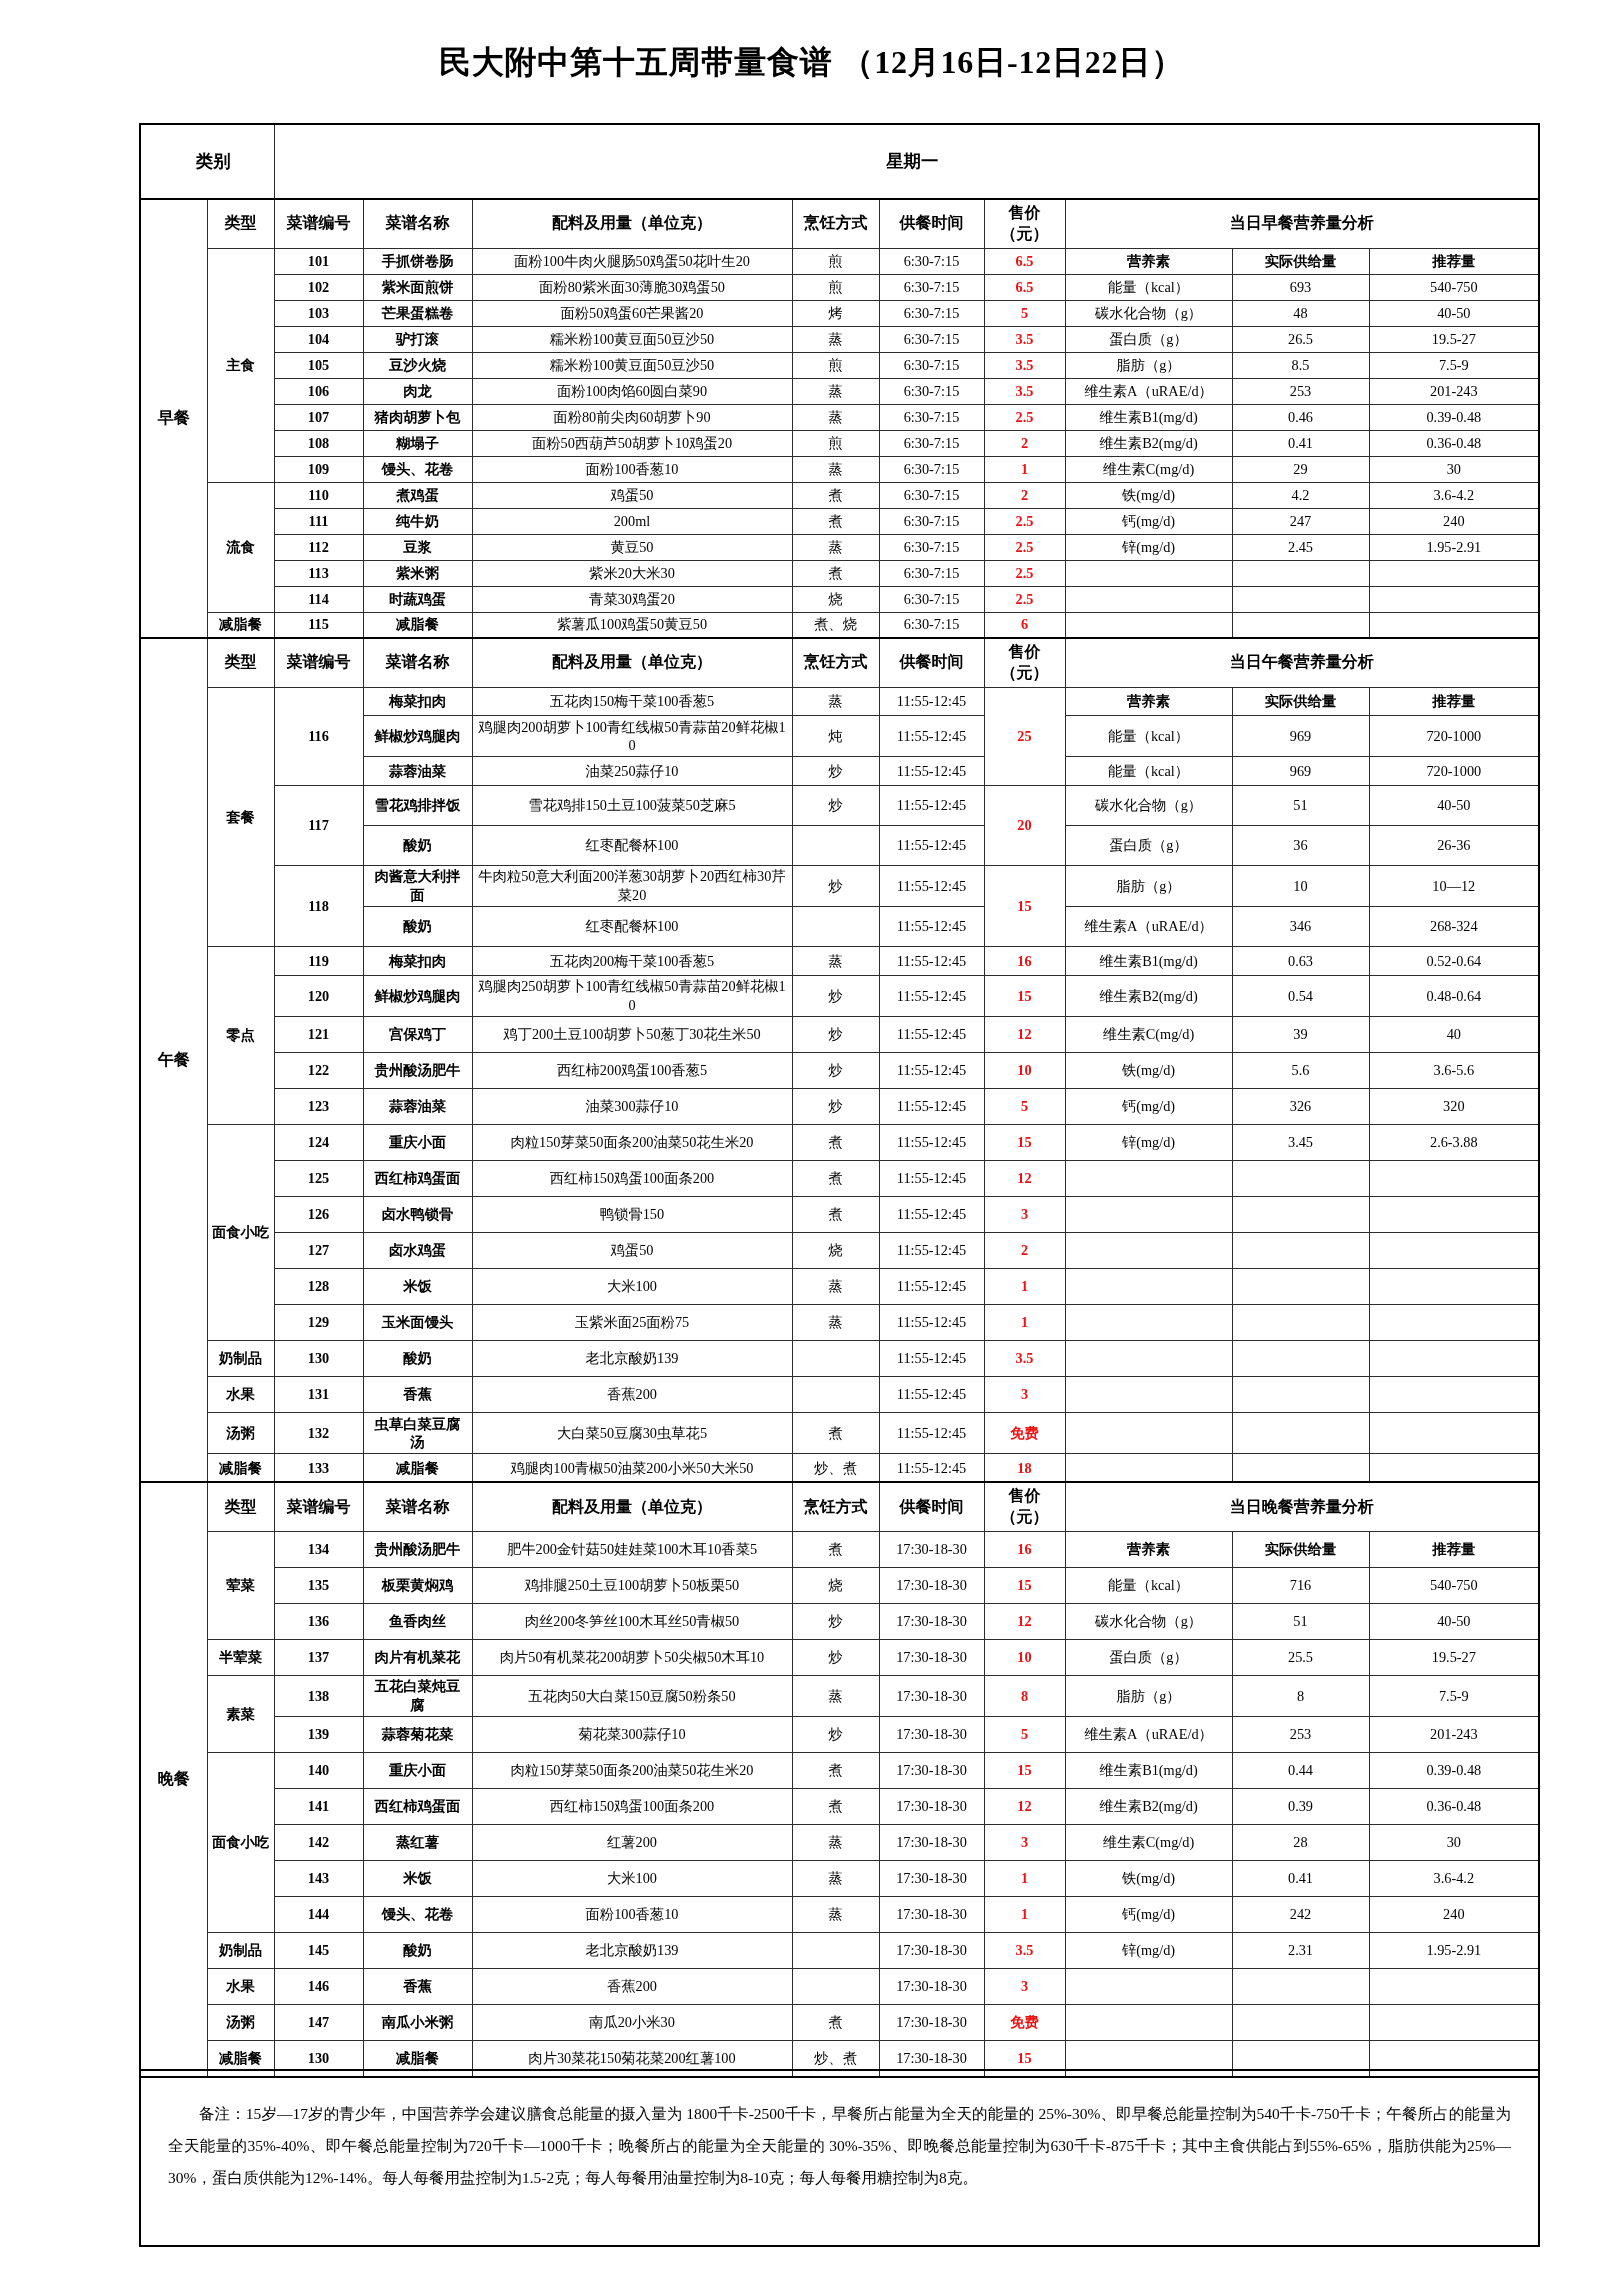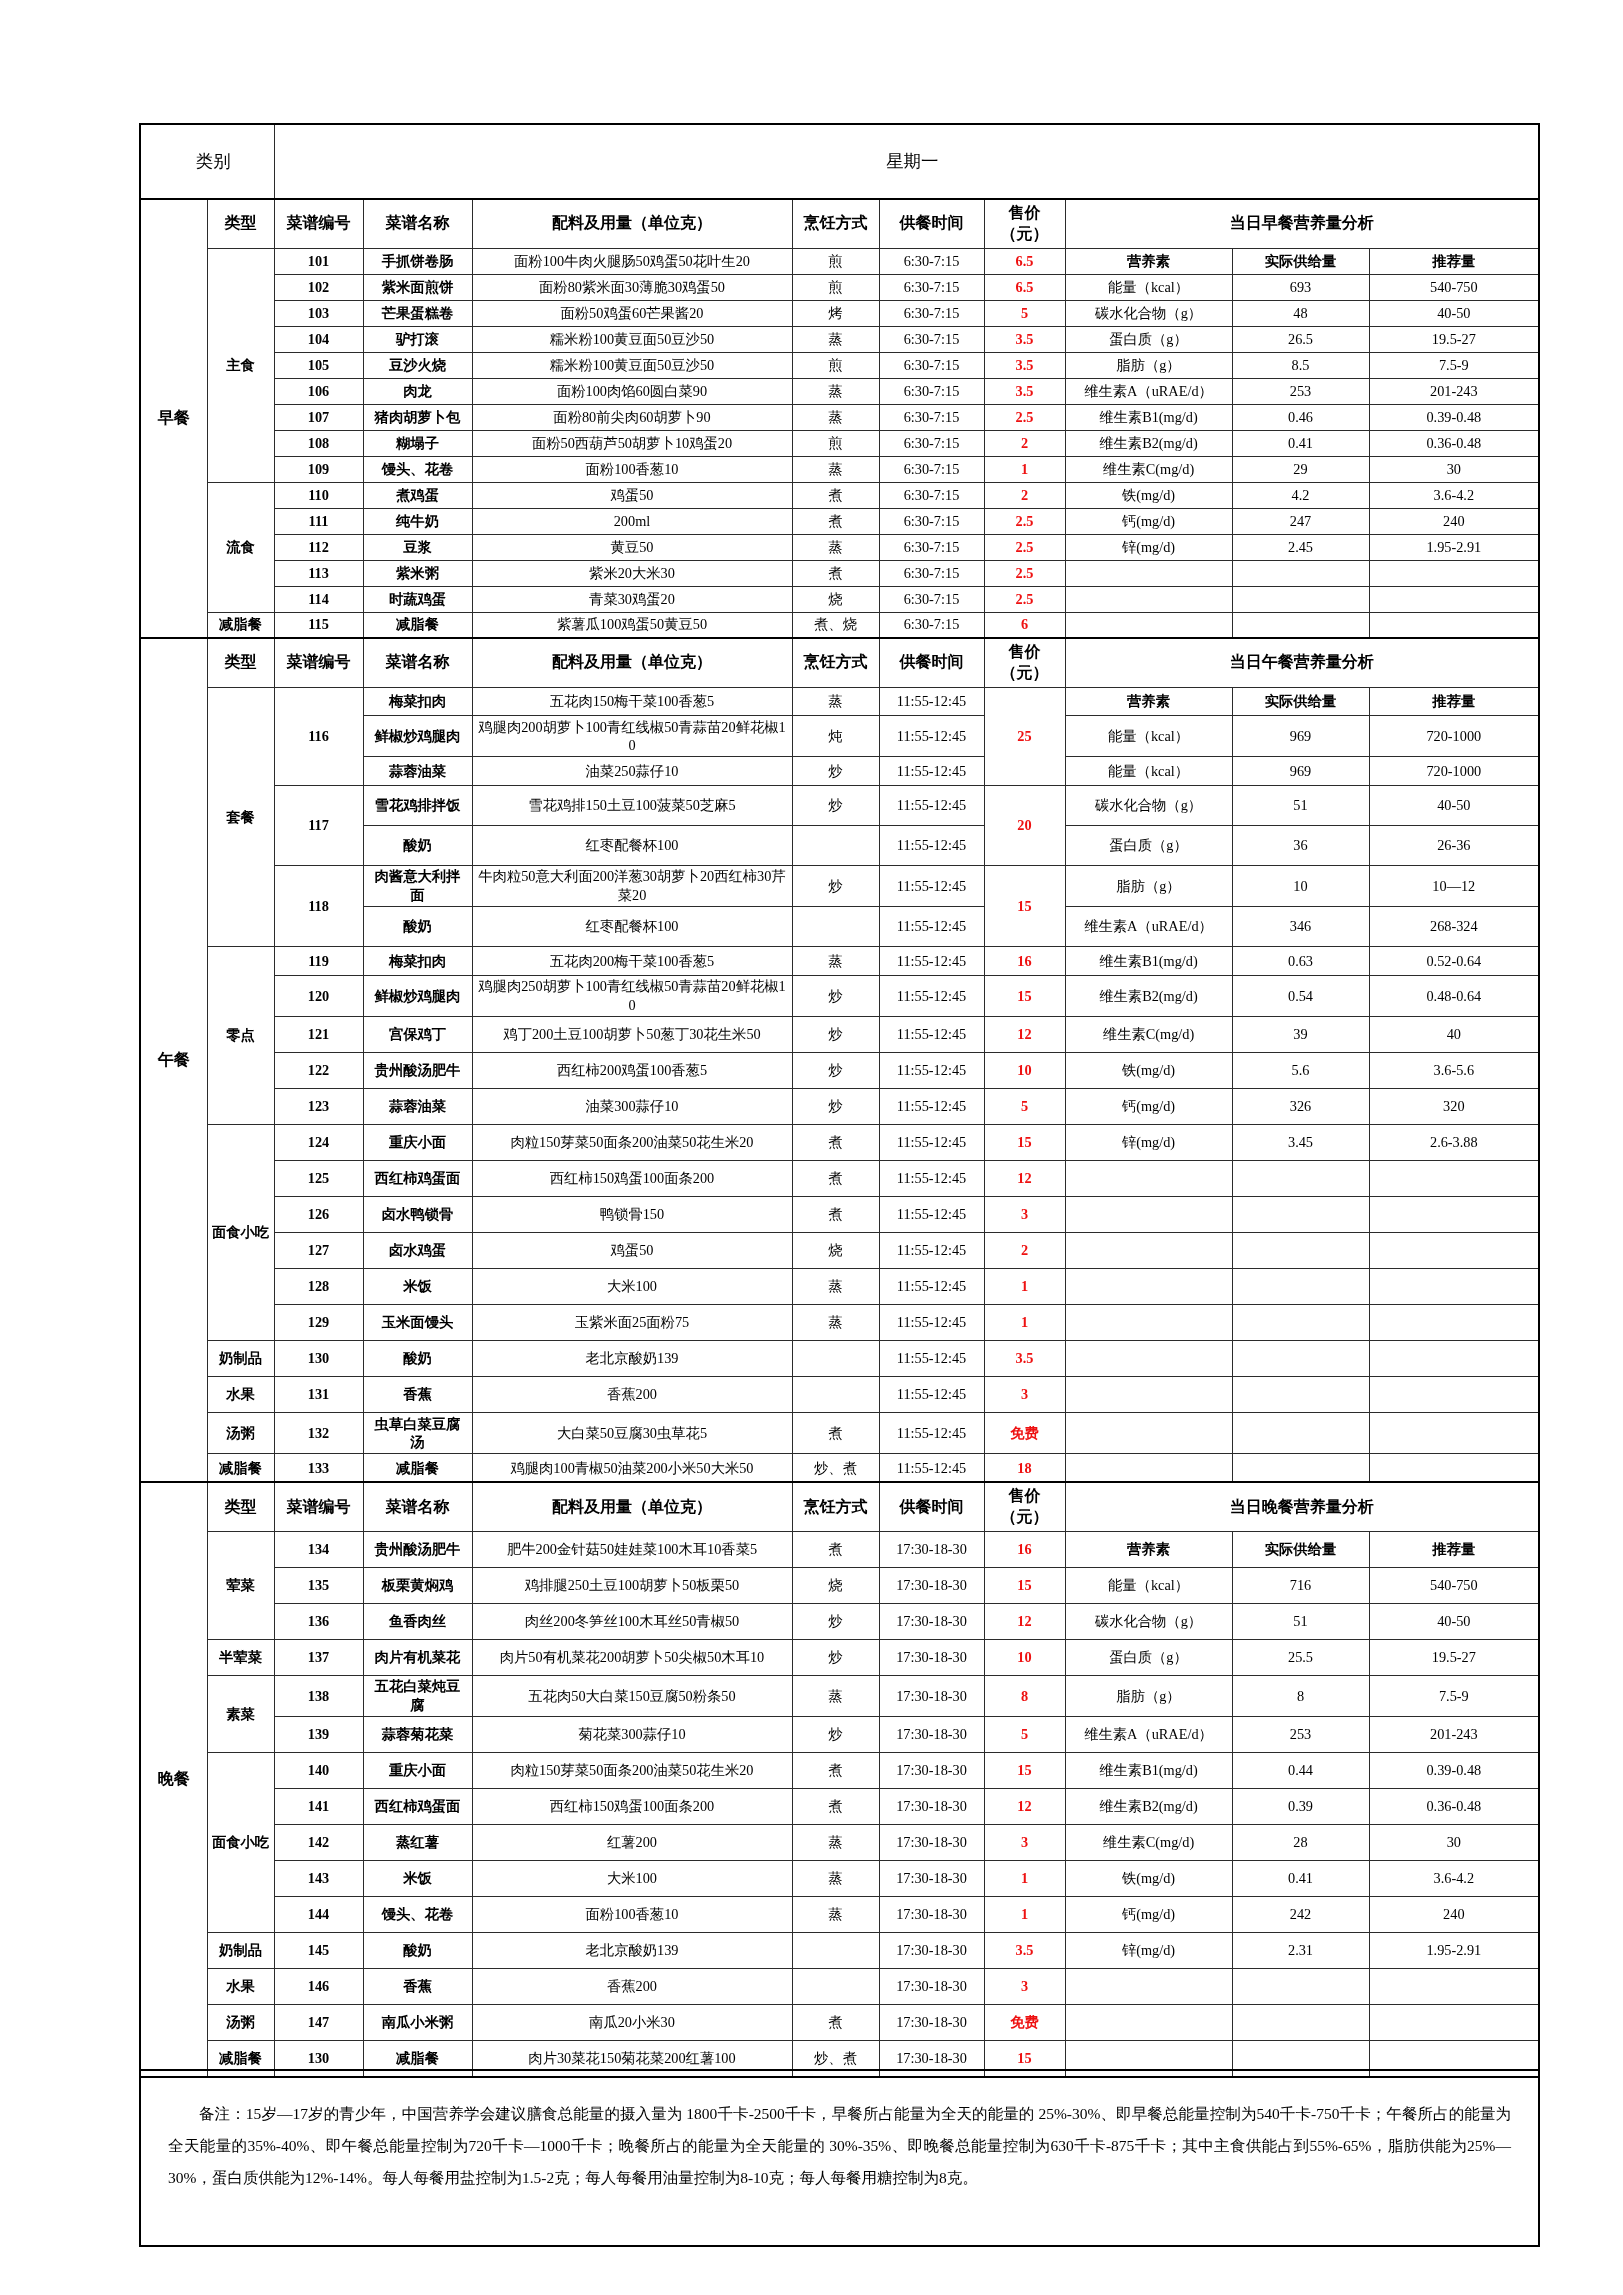--- a/index.html
+++ b/index.html
@@ -4,34 +4,35 @@
 <style>
   html,body{margin:0;padding:0;background:#fff;}
   .page{position:relative;width:1623px;height:2295px;background:#ffffff;overflow:hidden;
         font-family:"Liberation Serif","DejaVu Serif",serif;color:#000;}
   .title{position:absolute;top:41px;left:0;width:1623px;text-align:center;
          font-size:32px;font-weight:bold;letter-spacing:0.8px;}
   table.menu{position:absolute;left:139px;top:123px;border-collapse:collapse;table-layout:fixed;
              width:1401px;border:2.4px solid #000;}
   table.menu td{border:0.8px solid #2b2b2b;text-align:center;vertical-align:middle;
                 font-size:14.3px;line-height:1.3;padding:1.6px 4px;overflow:hidden;word-break:break-all;}
-  tr.top td{font-size:17.4px;font-weight:normal;border-bottom:2.4px solid #000;padding-left:16px;}
+  tr.top td{font-size:17.4px;font-weight:bold;border-bottom:2.4px solid #000;padding-left:16px;}
   tr.sec td{font-weight:bold;font-size:16px;border-top:2.4px solid #000;}
   td[data-name="meal-label"],td[data-name="type-label"],
   td[data-name="menu-id"],td[data-name="dish-name"]{font-weight:bold;font-size:15px;}
   td.hd{font-weight:bold;}
   td.red{color:var(--red,#e00);font-weight:bold;}
   .note{position:absolute;left:139px;width:1401px;box-sizing:border-box;
         border:2.4px solid #000;padding:27px 27px;font-size:15.5px;line-height:2.05;
         text-align:justify;text-indent:2em;}
 </style>
 </head>
 <body>
 
 <div class="page" data-name="menu-document">
+  <div class="title" data-name="page-title">民大附中第十五周带量食谱 （12月16日-12日22日）</div>
 
   <table class="menu" data-name="weekly-menu-table">
     <colgroup>
       <col style="width:67px">
         <col style="width:67px">
         <col style="width:89px">
         <col style="width:109px">
       <col style="width:320px">
         <col style="width:87px">
         <col style="width:105px">

